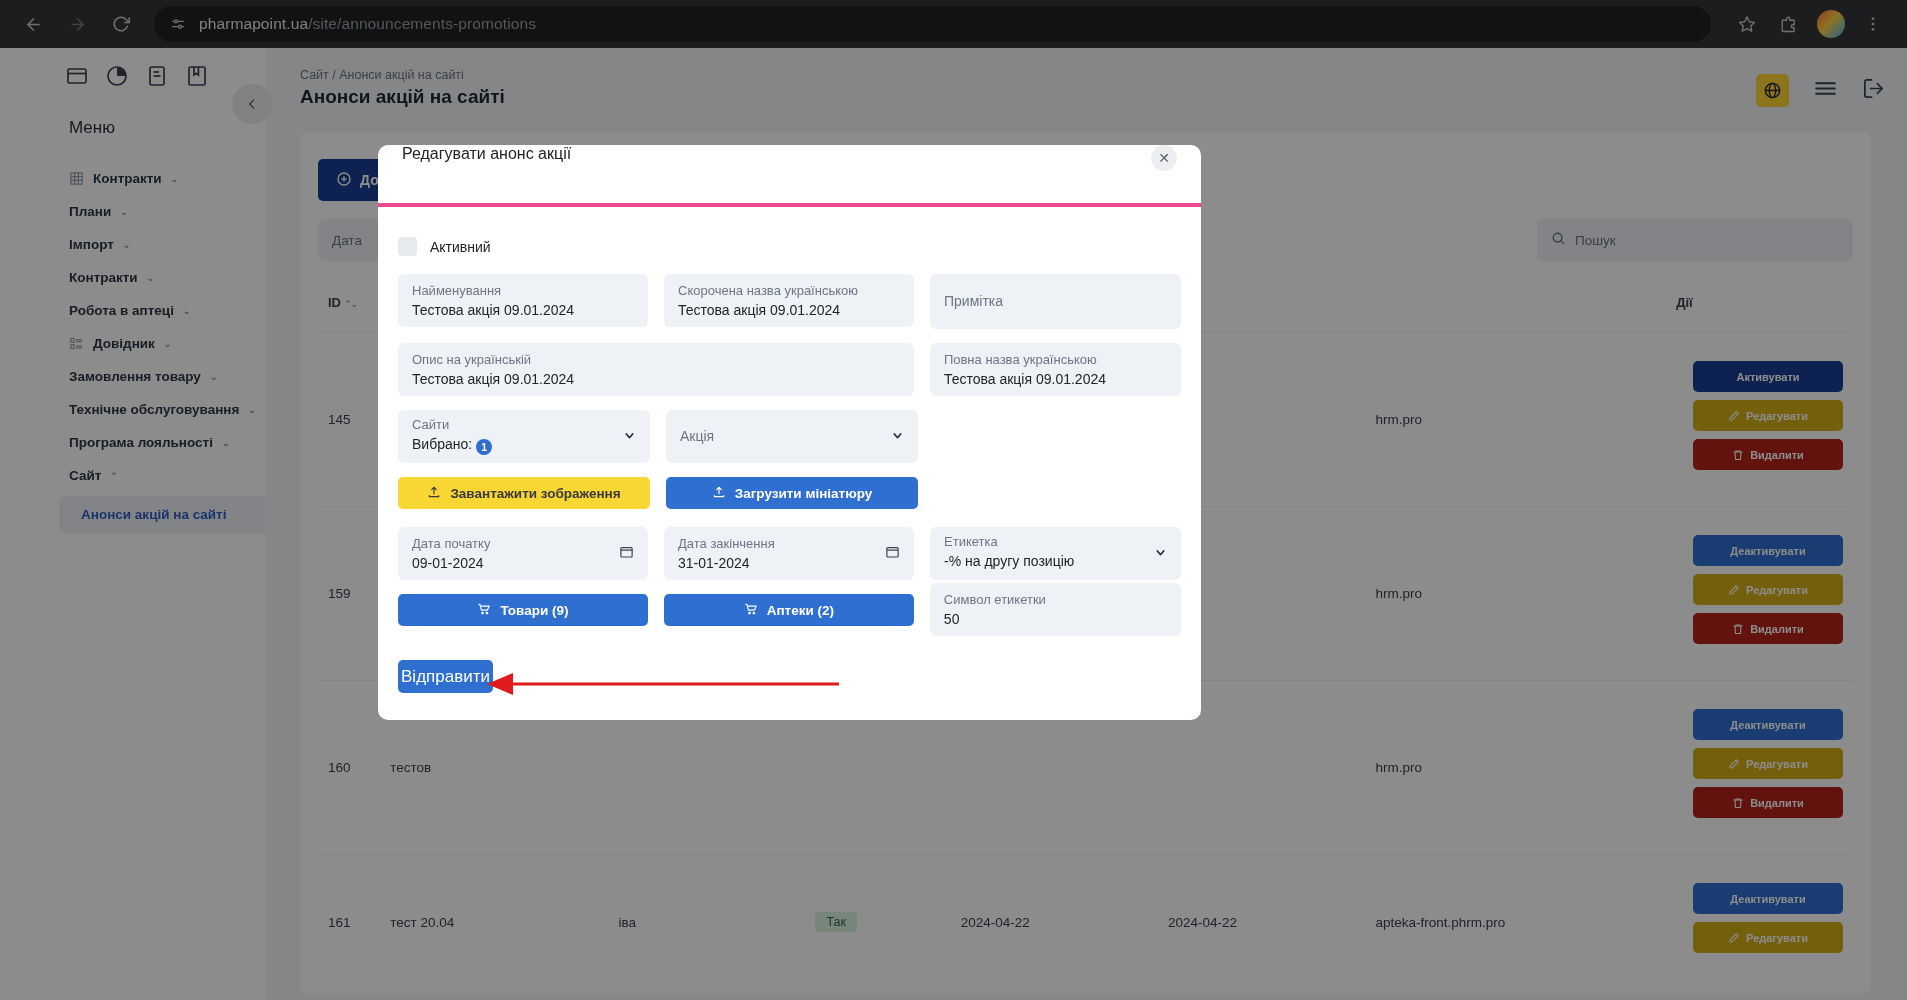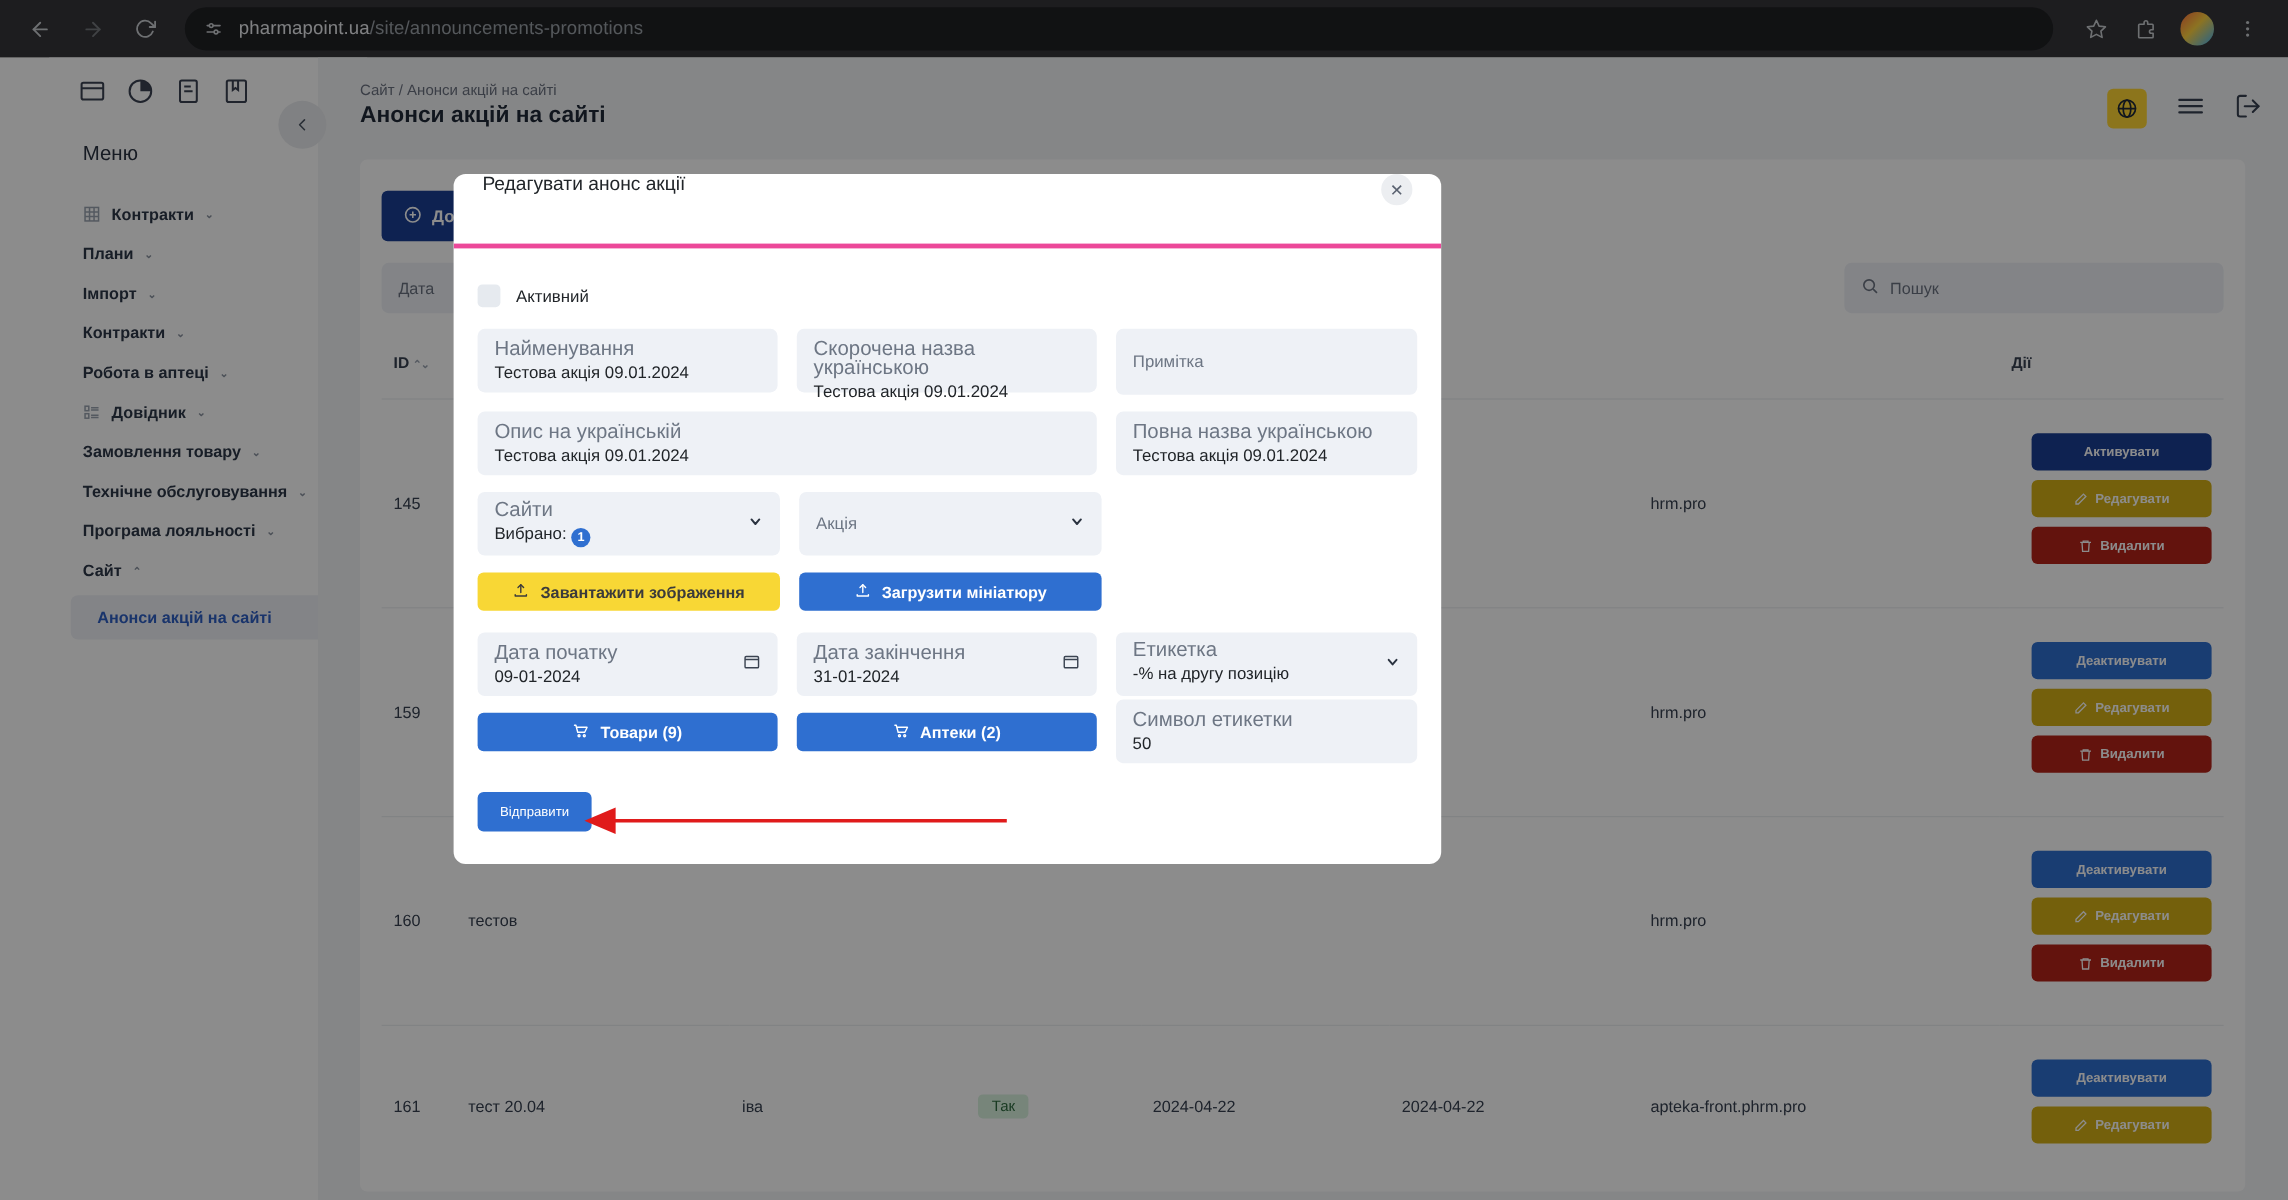--- a/index.html
+++ b/index.html
@@ -259,21 +259,21 @@
   .chk-box { width: 19px; height: 19px; border-radius: 4px; background: #e6eaef; }
   .chk-label { font-size: 14px; color: #212529; }
 
   .frow { display: flex; gap: 16px; margin-bottom: 14px; align-items: flex-start; }
   .fld {
     background: #eef1f6;
     border-radius: 6px;
     padding: 9px 14px 10px 14px;
     position: relative;
   }
-  .fld .lbl { font-size: 17px; color: #6d7684; line-height: 16px; }
+  .fld .lbl { font-size: 13px; color: #6d7684; line-height: 16px; }
   .fld .val { font-size: 14px; color: #212529; line-height: 22px; }
   .fld .ph  { font-size: 14px; color: #6d7684; line-height: 22px; }
   .w-a { width: 252px; }
   .w-b { width: 252px; }
   .w-c { width: 253px; }
   .w-wide { width: 520px; }
   .h-tall  { height: 53px; }
   .h-note  { height: 55px; }
 
   .fld.sel { display: flex; align-items: center; }
@@ -300,21 +300,21 @@
   .mbtn.blue   { background: #2f6fd0; color: #ffffff; }
   .mbtn.w-a { width: 252px; }
   .mbtn.w-b { width: 252px; }
 
   .submit-wrap { padding: 10px 0 0 0; }
   .submit-btn {
     width: 95px; height: 33px;
     background: #2f6fd0; color: #fff;
     border-radius: 5px;
     display: flex; align-items: center; justify-content: center;
-    font-size: 11px;
+    font-size: 17px;
   }
 
   
   .arrow-wrap {
     position: absolute; left: 483px; top: 670px;
     width: 360px; height: 30px; z-index: 70;
   }
 </style>
 </head>
 <body>

